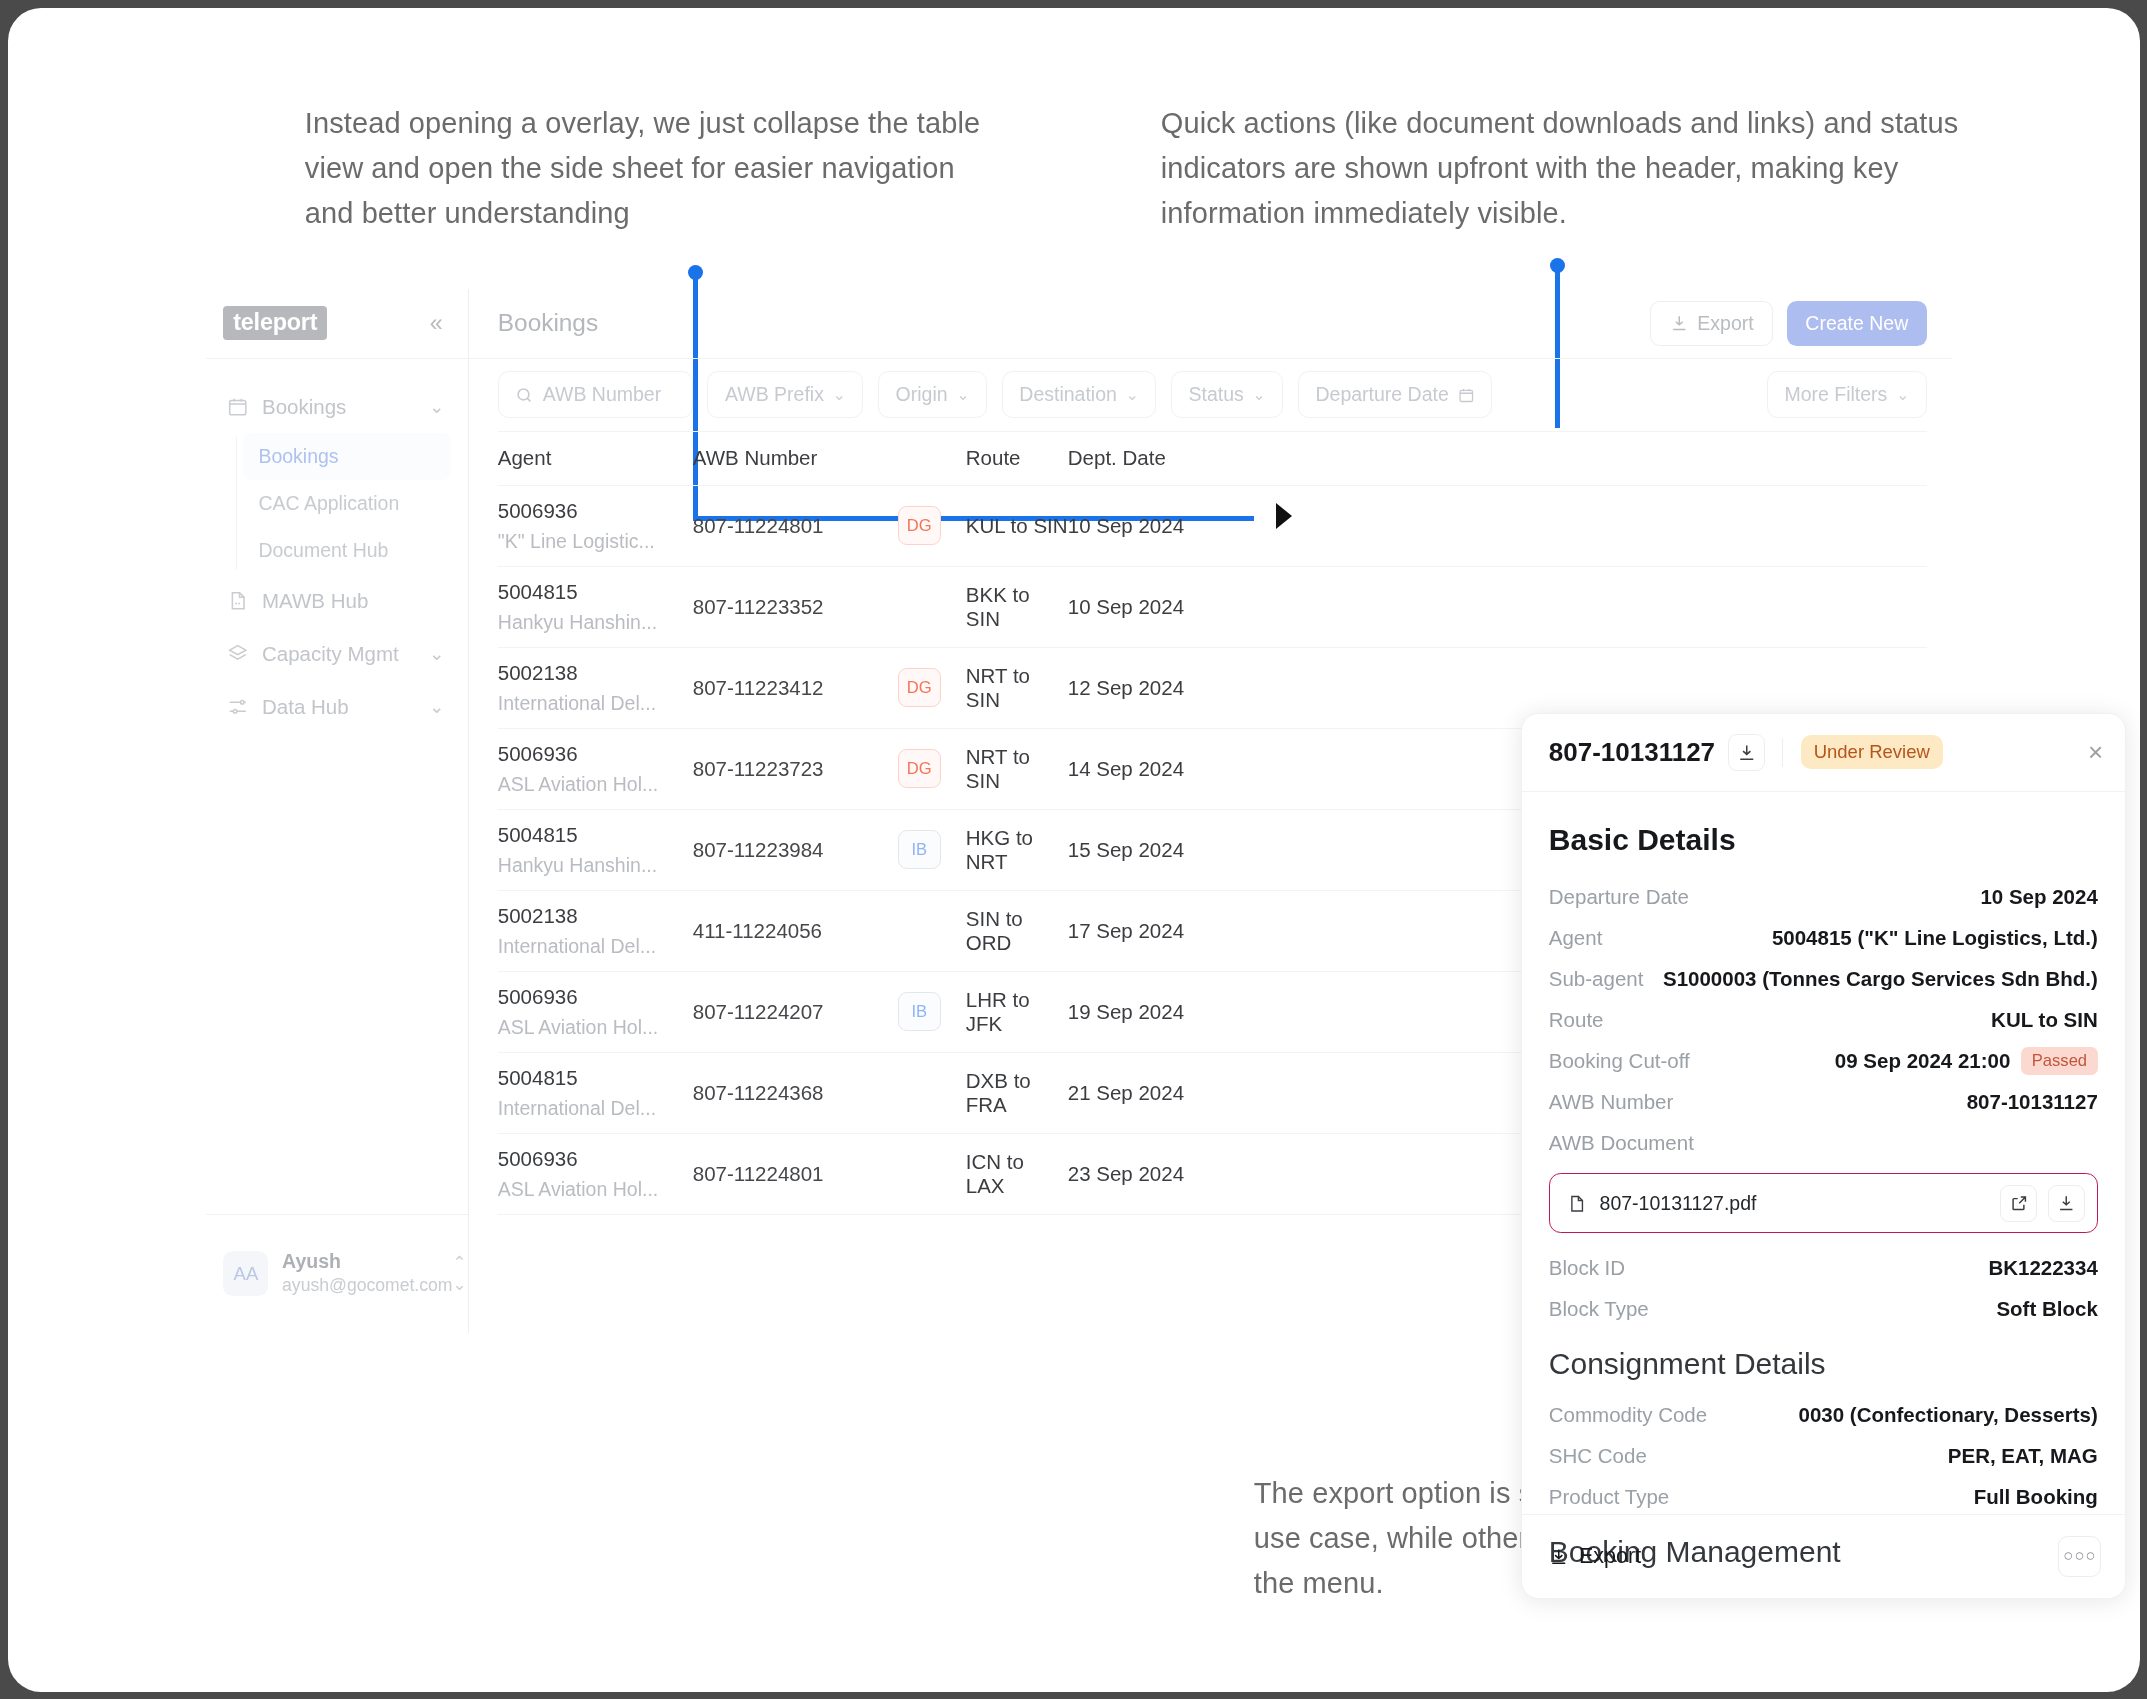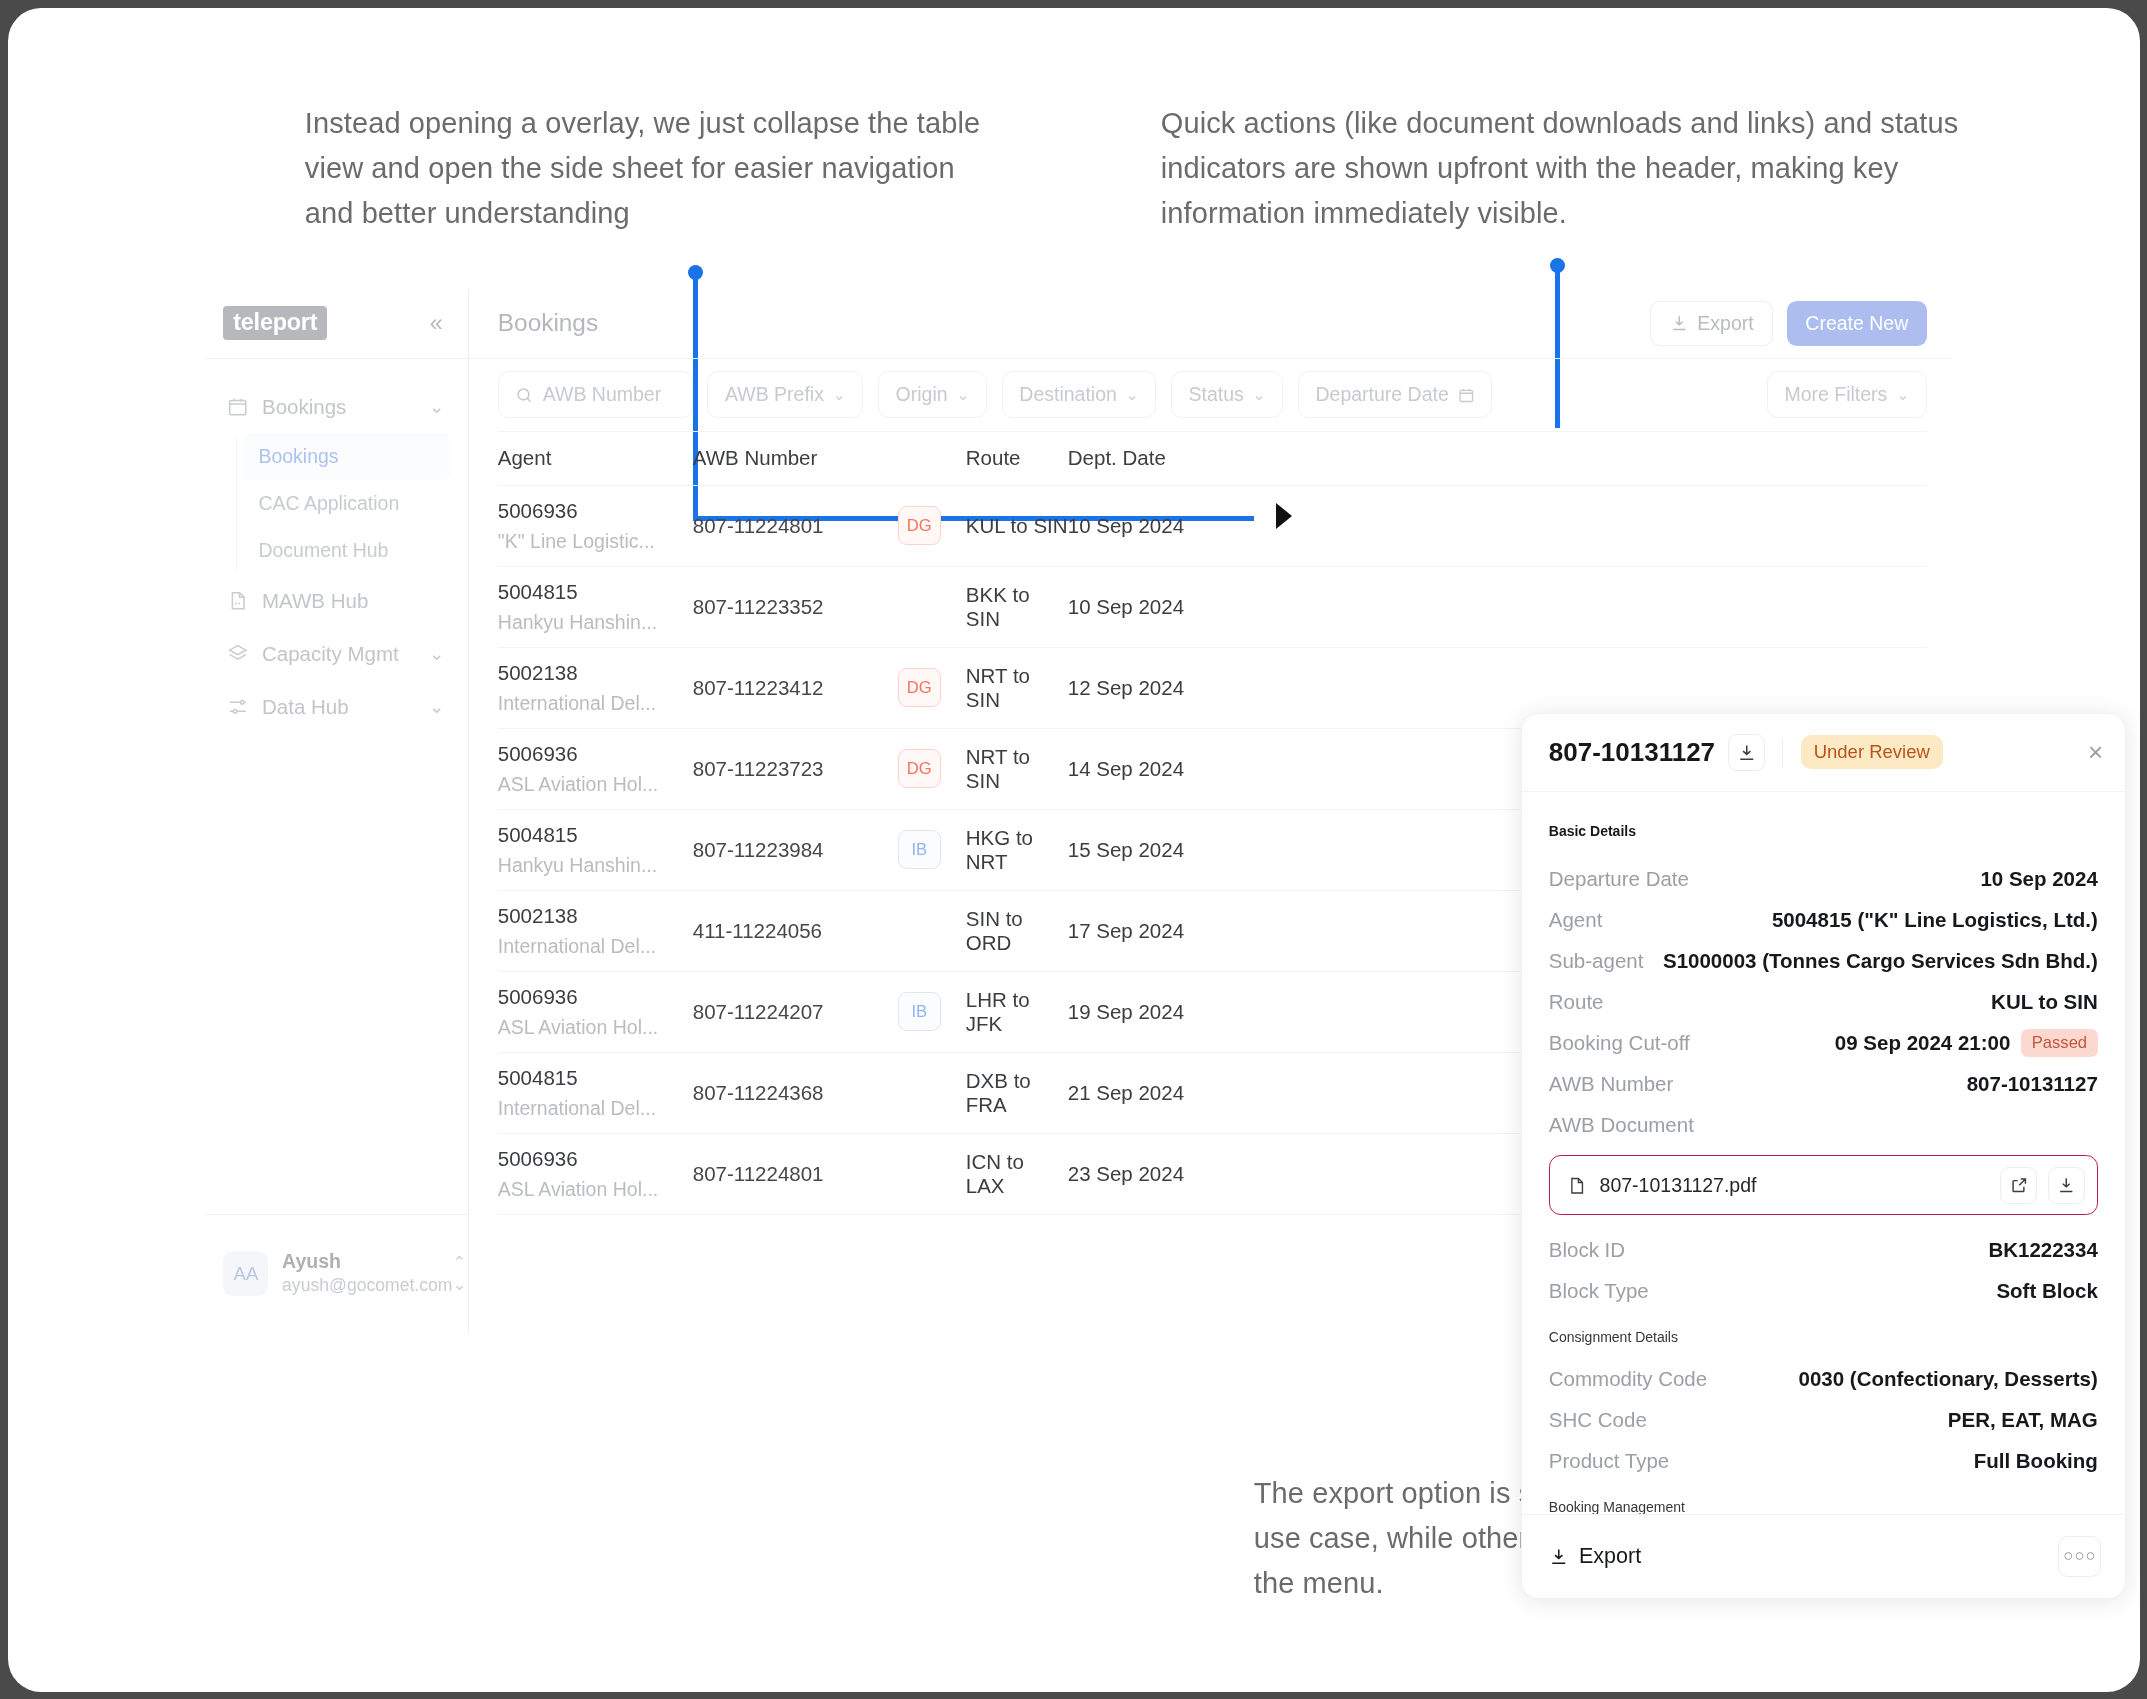--- a/index.html
+++ b/index.html
@@ -209,21 +209,21 @@
   #sheet-dl { margin-left: 12.7px; }
   #sheet-div { width: 1px; height: 29px; background: #eceef1; margin: 0 17.6px; }
   #sheet-status {
     background: #fde9c4; color: #b5551b;
     font-size: 18.5px; padding: 5.9px 12.7px; border-radius: 10px;
   }
   #sheet-close { margin-left: auto; color: #9aa0a6; font-size: 26px; line-height: 1; }
 
   #sheet-body { padding: 21.5px 27px 0; }
   .sec-title {
-    font-size: 14px; font-weight: bold; color: #16181b;
+    font-size: 30px; font-weight: bold; color: #16181b;
     margin: 9.8px 0 19.5px;
   }
   .sec-title.plain { font-weight: normal; color: #34373b; margin: 17.6px 0 13.7px; }
   .drow {
     display: flex; align-items: center; justify-content: space-between;
     gap: 17.6px; min-height: 41px;
   }
   .dk { font-size: 20.5px; color: #9aa0a6; white-space: nowrap; }
   .dv {
     font-size: 20.5px; color: #16181b; font-weight: bold;

